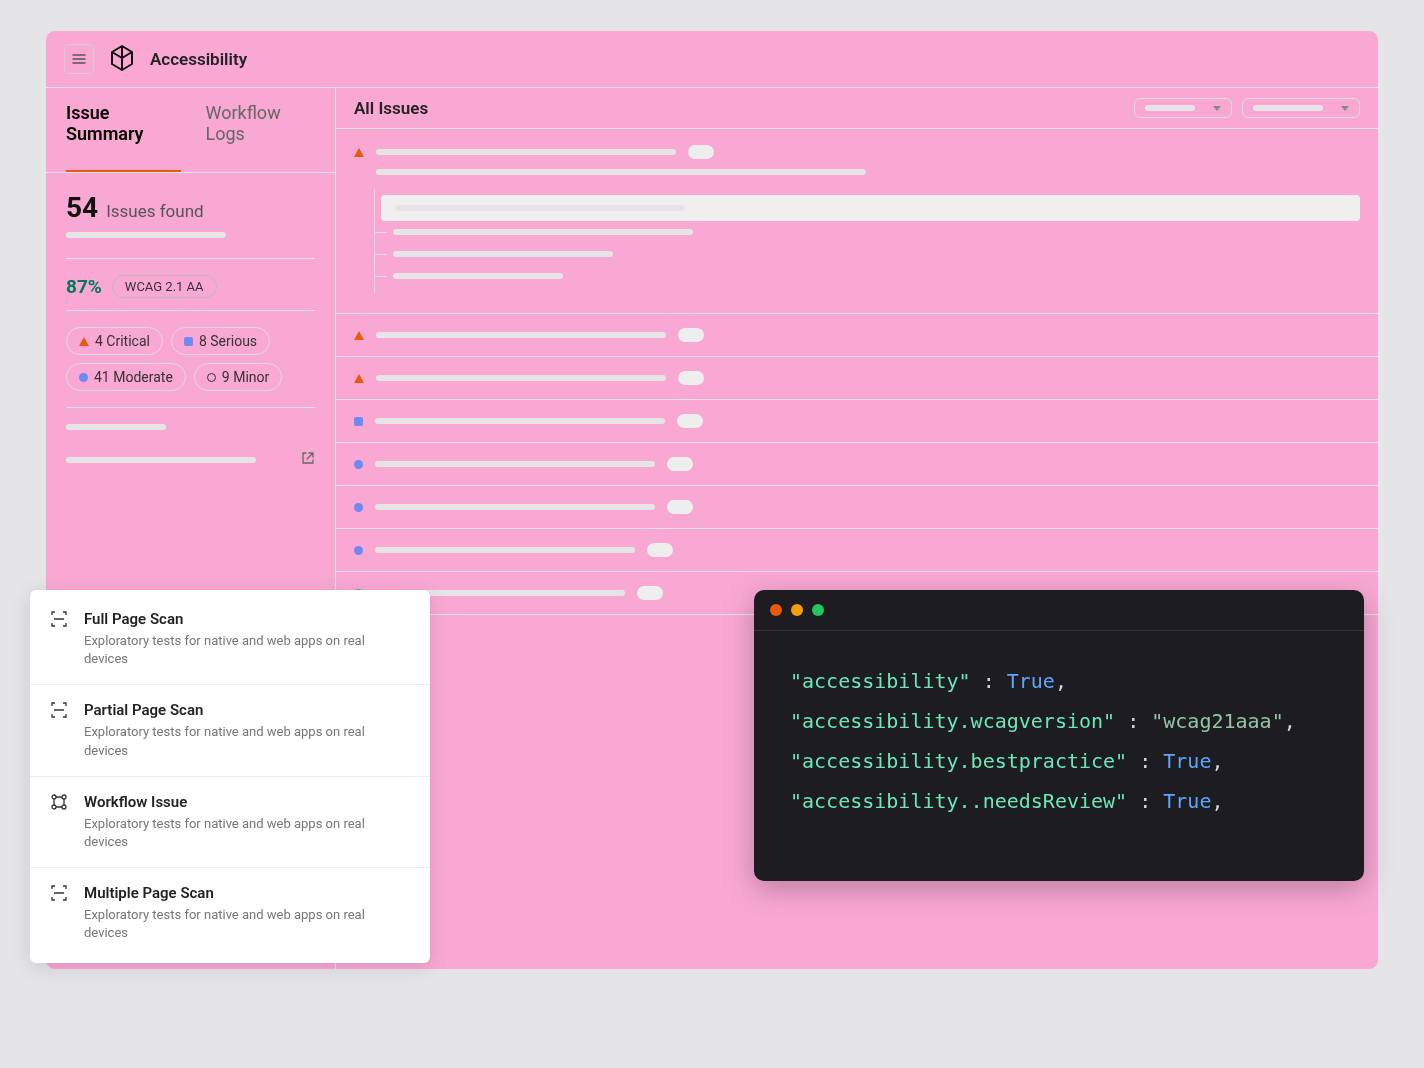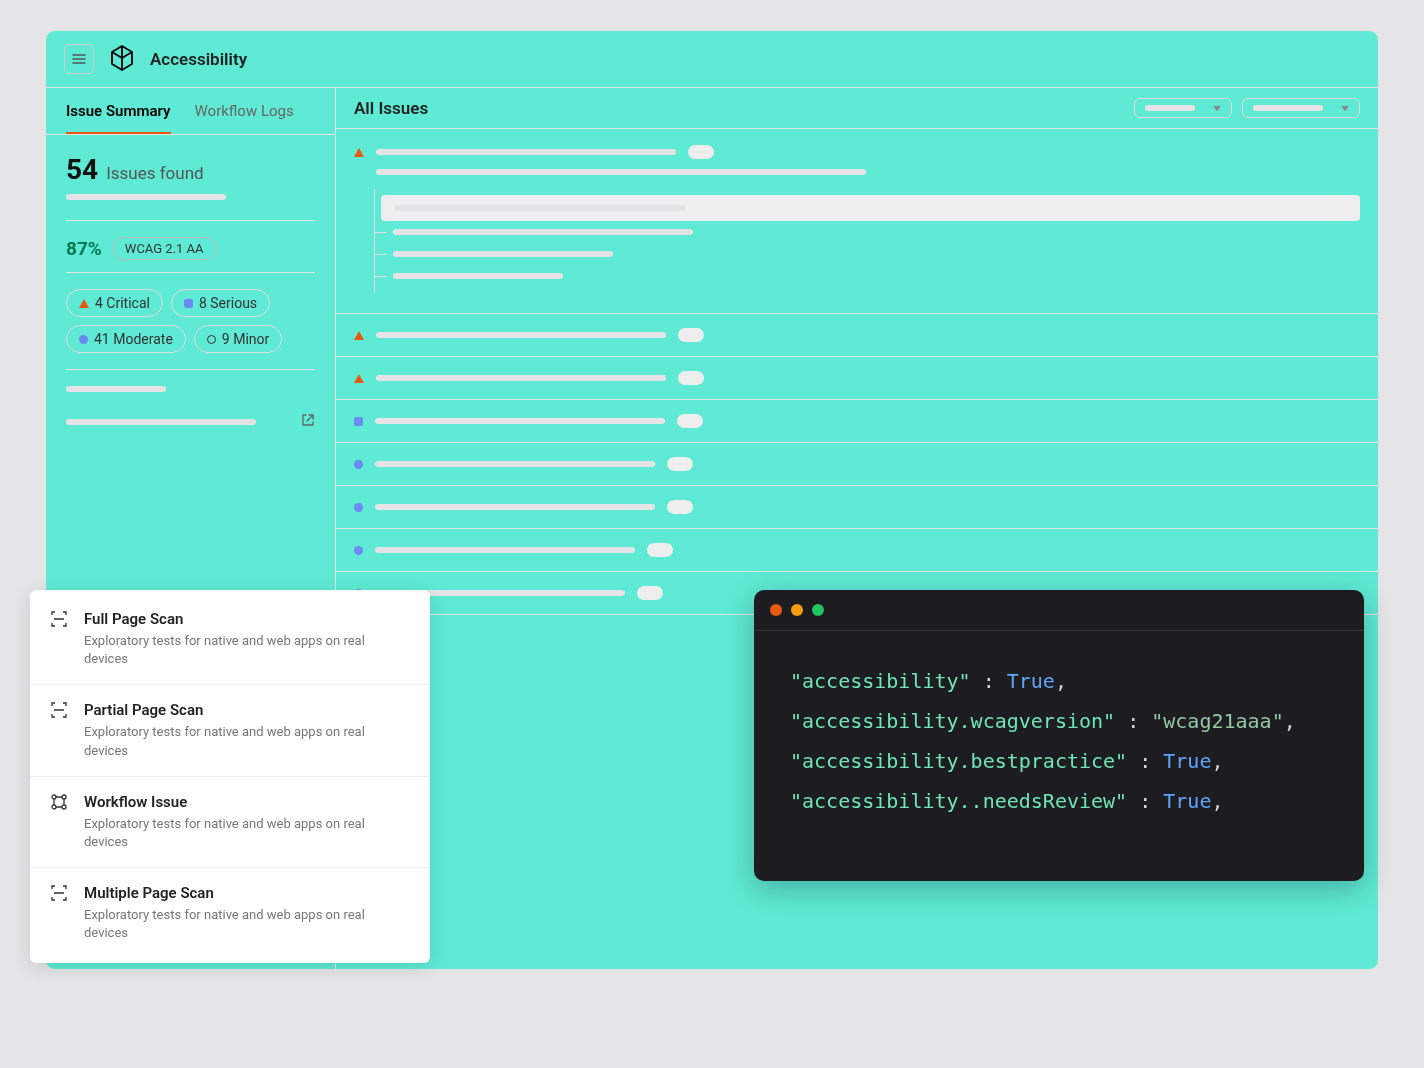--- a/index.html
+++ b/index.html
@@ -5,21 +5,21 @@
     * { margin: 0; padding: 0; box-sizing: border-box; }
     body {
       background: #e5e5e8;
       font-family: -apple-system, BlinkMacSystemFont, "Segoe UI", Roboto, sans-serif;
       width: 1424px;
       height: 1068px;
       padding: 30px 45px;
       position: relative;
     }
     .window {
-      background: #5eead4;
+      background: #f9a8d4;
       border-radius: 10px;
       border: 1px solid #e5e5e5;
       width: 100%;
       height: 940px;
       display: flex;
       flex-direction: column;
       overflow: hidden;
     }
     .titlebar {
       display: flex;
@@ -45,22 +45,22 @@
       display: flex;
       flex-direction: column;
     }
     .tabs {
       display: flex;
       padding: 0 20px;
       gap: 24px;
       border-bottom: 1px solid #e5e5e5;
     }
     .tab {
-      padding: 14px 0 12px;
-      font-size: 15px;
+      padding: 14px 0 26px;
+      font-size: 18px;
       color: #666;
       cursor: pointer;
       border-bottom: 2px solid transparent;
     }
     .tab.active {
       color: #000;
       font-weight: 600;
       border-bottom-color: #e8590c;
     }
     .stats { padding: 18px 20px 10px; }

